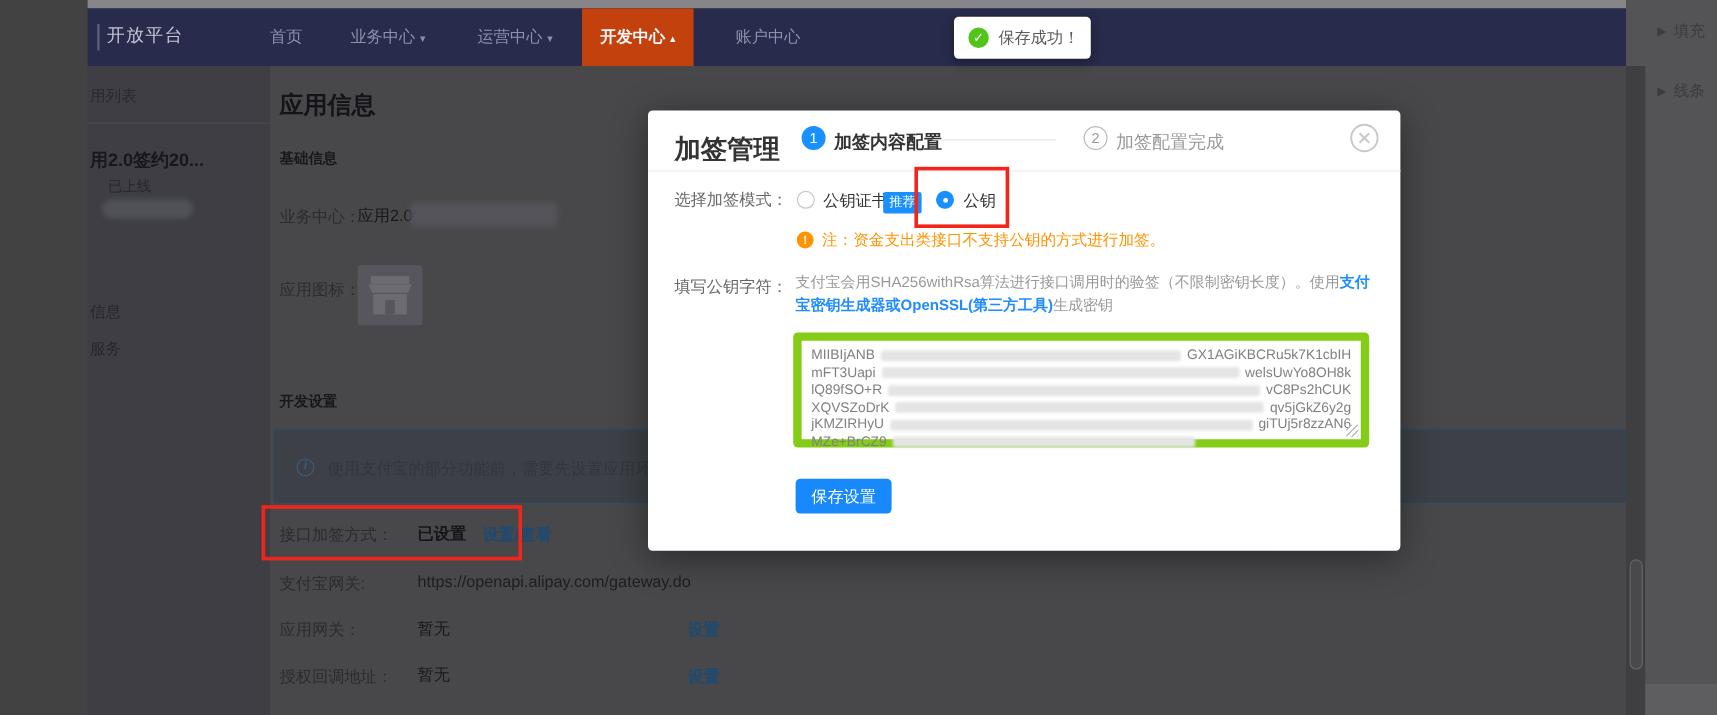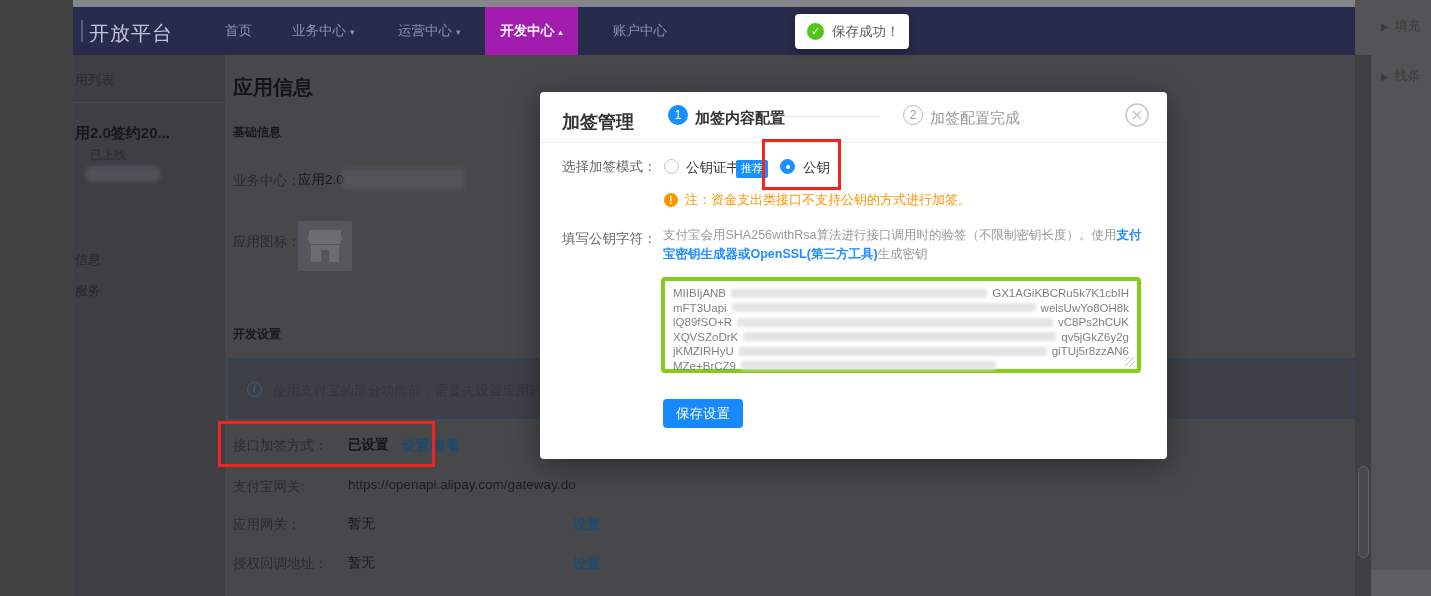--- a/index.html
+++ b/index.html
@@ -12,24 +12,24 @@
   .strip-left  { left:0; top:0; width:73px; height:596px; background:#424242; }
   .strip-right { left:1355px; top:0; width:76px; height:596px; background:#545456; }
   .top-strip   { left:73px; top:0; width:1282px; height:7px; background:#85858a; }
   .panel-item  { color:#3c3c3c; font-size:13px; display:flex; align-items:center; gap:6px; cursor:pointer; }
   .panel-item .tri { font-size:10px; color:#3c3c3c; }
   .br-box { left:1245px; top:570px; width:186px; height:26px; background:#5e5e60; border-radius:3px 0 0 0; }
 
   
   .nav { left:73px; top:7px; width:1282px; height:48px; background:#282b4b; }
   .nav .brand-div { position:absolute; left:8px; top:13px; width:2px; height:22px; background:#5a5e7a; }
-  .nav .brand { position:absolute; left:16px; top:13px; font-size:20px; color:#c2c5d6; letter-spacing:1px; }
+  .nav .brand { position:absolute; left:16px; top:13px; font-size:15px; color:#c2c5d6; letter-spacing:1px; }
   .nav-item { position:absolute; top:0; height:60px; line-height:48px; font-size:13.5px; color:#8d91ac; cursor:pointer; white-space:nowrap; }
   .nav-item .arr { font-size:9px; margin-left:4px; }
-  .nav-item.active-block { left:412px; width:93px; background:#a21caf; text-align:center; color:#f5f6fa; font-weight:bold; }
+  .nav-item.active-block { left:412px; width:93px; background:#c2410c; text-align:center; color:#f5f6fa; font-weight:bold; }
   .n1{left:152px;} .n2{left:219px;} .n3{left:325px;} .n5{left:540px;}
 
   
   .sidebar { left:73px; top:55px; width:152px; height:541px; background:#3e3e44; }
   .sidebar .divider { position:absolute; left:0; top:47px; width:152px; height:1px; background:#4a4a50; }
   .side-label { position:absolute; left:2px; top:16px; font-size:13px; color:#2a2a30; }
   .side-app-title { position:absolute; left:2px; top:69px; font-size:15px; color:#17171d; font-weight:bold; white-space:nowrap; }
   .side-app-status { position:absolute; left:17px; top:92px; font-size:12px; color:#26262c; }
   .side-chip { position:absolute; left:12px; top:111px; width:76px; height:16px; background:#51515a; border-radius:8px; filter:blur(2px); }
   .side-item { position:absolute; left:2px; font-size:13px; color:#26262c; cursor:pointer; }
@@ -58,21 +58,21 @@
   
   .toast { left:795px; top:14px; width:114px; height:35px; background:#fff; border-radius:4px;
            box-shadow:0 2px 10px rgba(0,0,0,.35); display:flex; align-items:center; padding-left:12px; gap:8px; z-index:70; }
   .toast .chk { width:17px; height:17px; border-radius:50%; background:#52c41a; color:#fff; font-size:11px;
                 display:flex; align-items:center; justify-content:center; }
   .toast .txt { font-size:13.5px; color:#5a5a5a; white-space:nowrap; }
 
   
   .modal { left:540px; top:92px; width:627px; height:367px; background:#fff; border-radius:4px;
            box-shadow:0 6px 30px rgba(0,0,0,.4); z-index:30; }
-  .m-title { position:absolute; left:22px; top:18px; font-size:18px; font-weight:bold; color:#333; }
+  .m-title { position:absolute; left:22px; top:18px; font-size:22px; font-weight:bold; color:#333; }
   .m-hdiv { position:absolute; left:0; top:50px; width:627px; height:1px; background:#ededed; }
   .step-circle { position:absolute; width:20px; height:20px; border-radius:50%; font-size:12px;
                  display:flex; align-items:center; justify-content:center; }
   .sc1 { left:128px; top:13px; background:#1890ff; color:#fff; }
   .sc2 { left:363px; top:13px; background:#fff; color:#999; border:1px solid #b9b9b9; }
   .step-label { position:absolute; top:17px; font-size:15px; white-space:nowrap; }
   .sl1 { left:155px; color:#333; font-weight:bold; }
   .sl2 { left:390px; color:#999; }
   .step-line { position:absolute; left:237px; top:24px; width:103px; height:1px; background:#e6e6e6; }
   .m-close { position:absolute; left:584px; top:10px; width:26px; height:26px; cursor:pointer; color:#c8c8c8; }
@@ -82,21 +82,21 @@
   .radio.checked::after { content:""; position:absolute; left:4.5px; top:4.5px; width:4px; height:4px; border-radius:50%; background:#fff; }
   .radio-label { position:absolute; top:67px; font-size:13.5px; color:#333; cursor:pointer; white-space:nowrap; }
   .badge { position:absolute; left:196px; top:68px; background:#1890ff; color:#fff; font-size:11px;
            padding:1px 5px 2px; border-radius:2px; }
   .note { position:absolute; left:124px; top:99px; display:flex; align-items:center; gap:7px; }
   .note .bang { width:14px; height:14px; border-radius:50%; background:#ff9402; color:#fff; font-size:10px; font-weight:bold;
                 display:flex; align-items:center; justify-content:center; flex:0 0 14px; }
   .note .ntxt { font-size:13px; color:#ff9402; white-space:nowrap; }
   .help { position:absolute; left:123px; top:134px; width:490px; font-size:12.5px; line-height:19px; color:#999; }
   .help a { color:#1f8cff; font-weight:bold; text-decoration:none; cursor:pointer; }
-  .keybox { position:absolute; left:121px; top:185px; width:480px; height:96px; border:4px solid #84cc16; border-radius:4px;
+  .keybox { position:absolute; left:121px; top:185px; width:480px; height:96px; border:7px solid #84cc16; border-radius:4px;
             padding:5px 8px 4px; font-size:11.5px; color:#808080; cursor:text; }
   .kline { display:flex; align-items:center; height:14.5px; white-space:nowrap; }
   .kcensor { flex:1 1 auto; height:9px; margin:0 5px; background:#e4e4e4; border-radius:2px; filter:blur(1.5px); }
   .kline.last .kcensor { flex:0 0 56%; }
   .resize-h { position:absolute; right:2px; bottom:2px; width:10px; height:10px;
               background:repeating-linear-gradient(135deg, transparent 0 2.5px, #bdbdbd 2.5px 3.5px); cursor:nwse-resize; }
   .save-btn { position:absolute; left:123px; top:307px; width:80px; height:29px; background:#1789fb; color:#fff;
               font-size:13.5px; border:none; border-radius:4px; cursor:pointer; display:flex; align-items:center; justify-content:center; }
 
   

